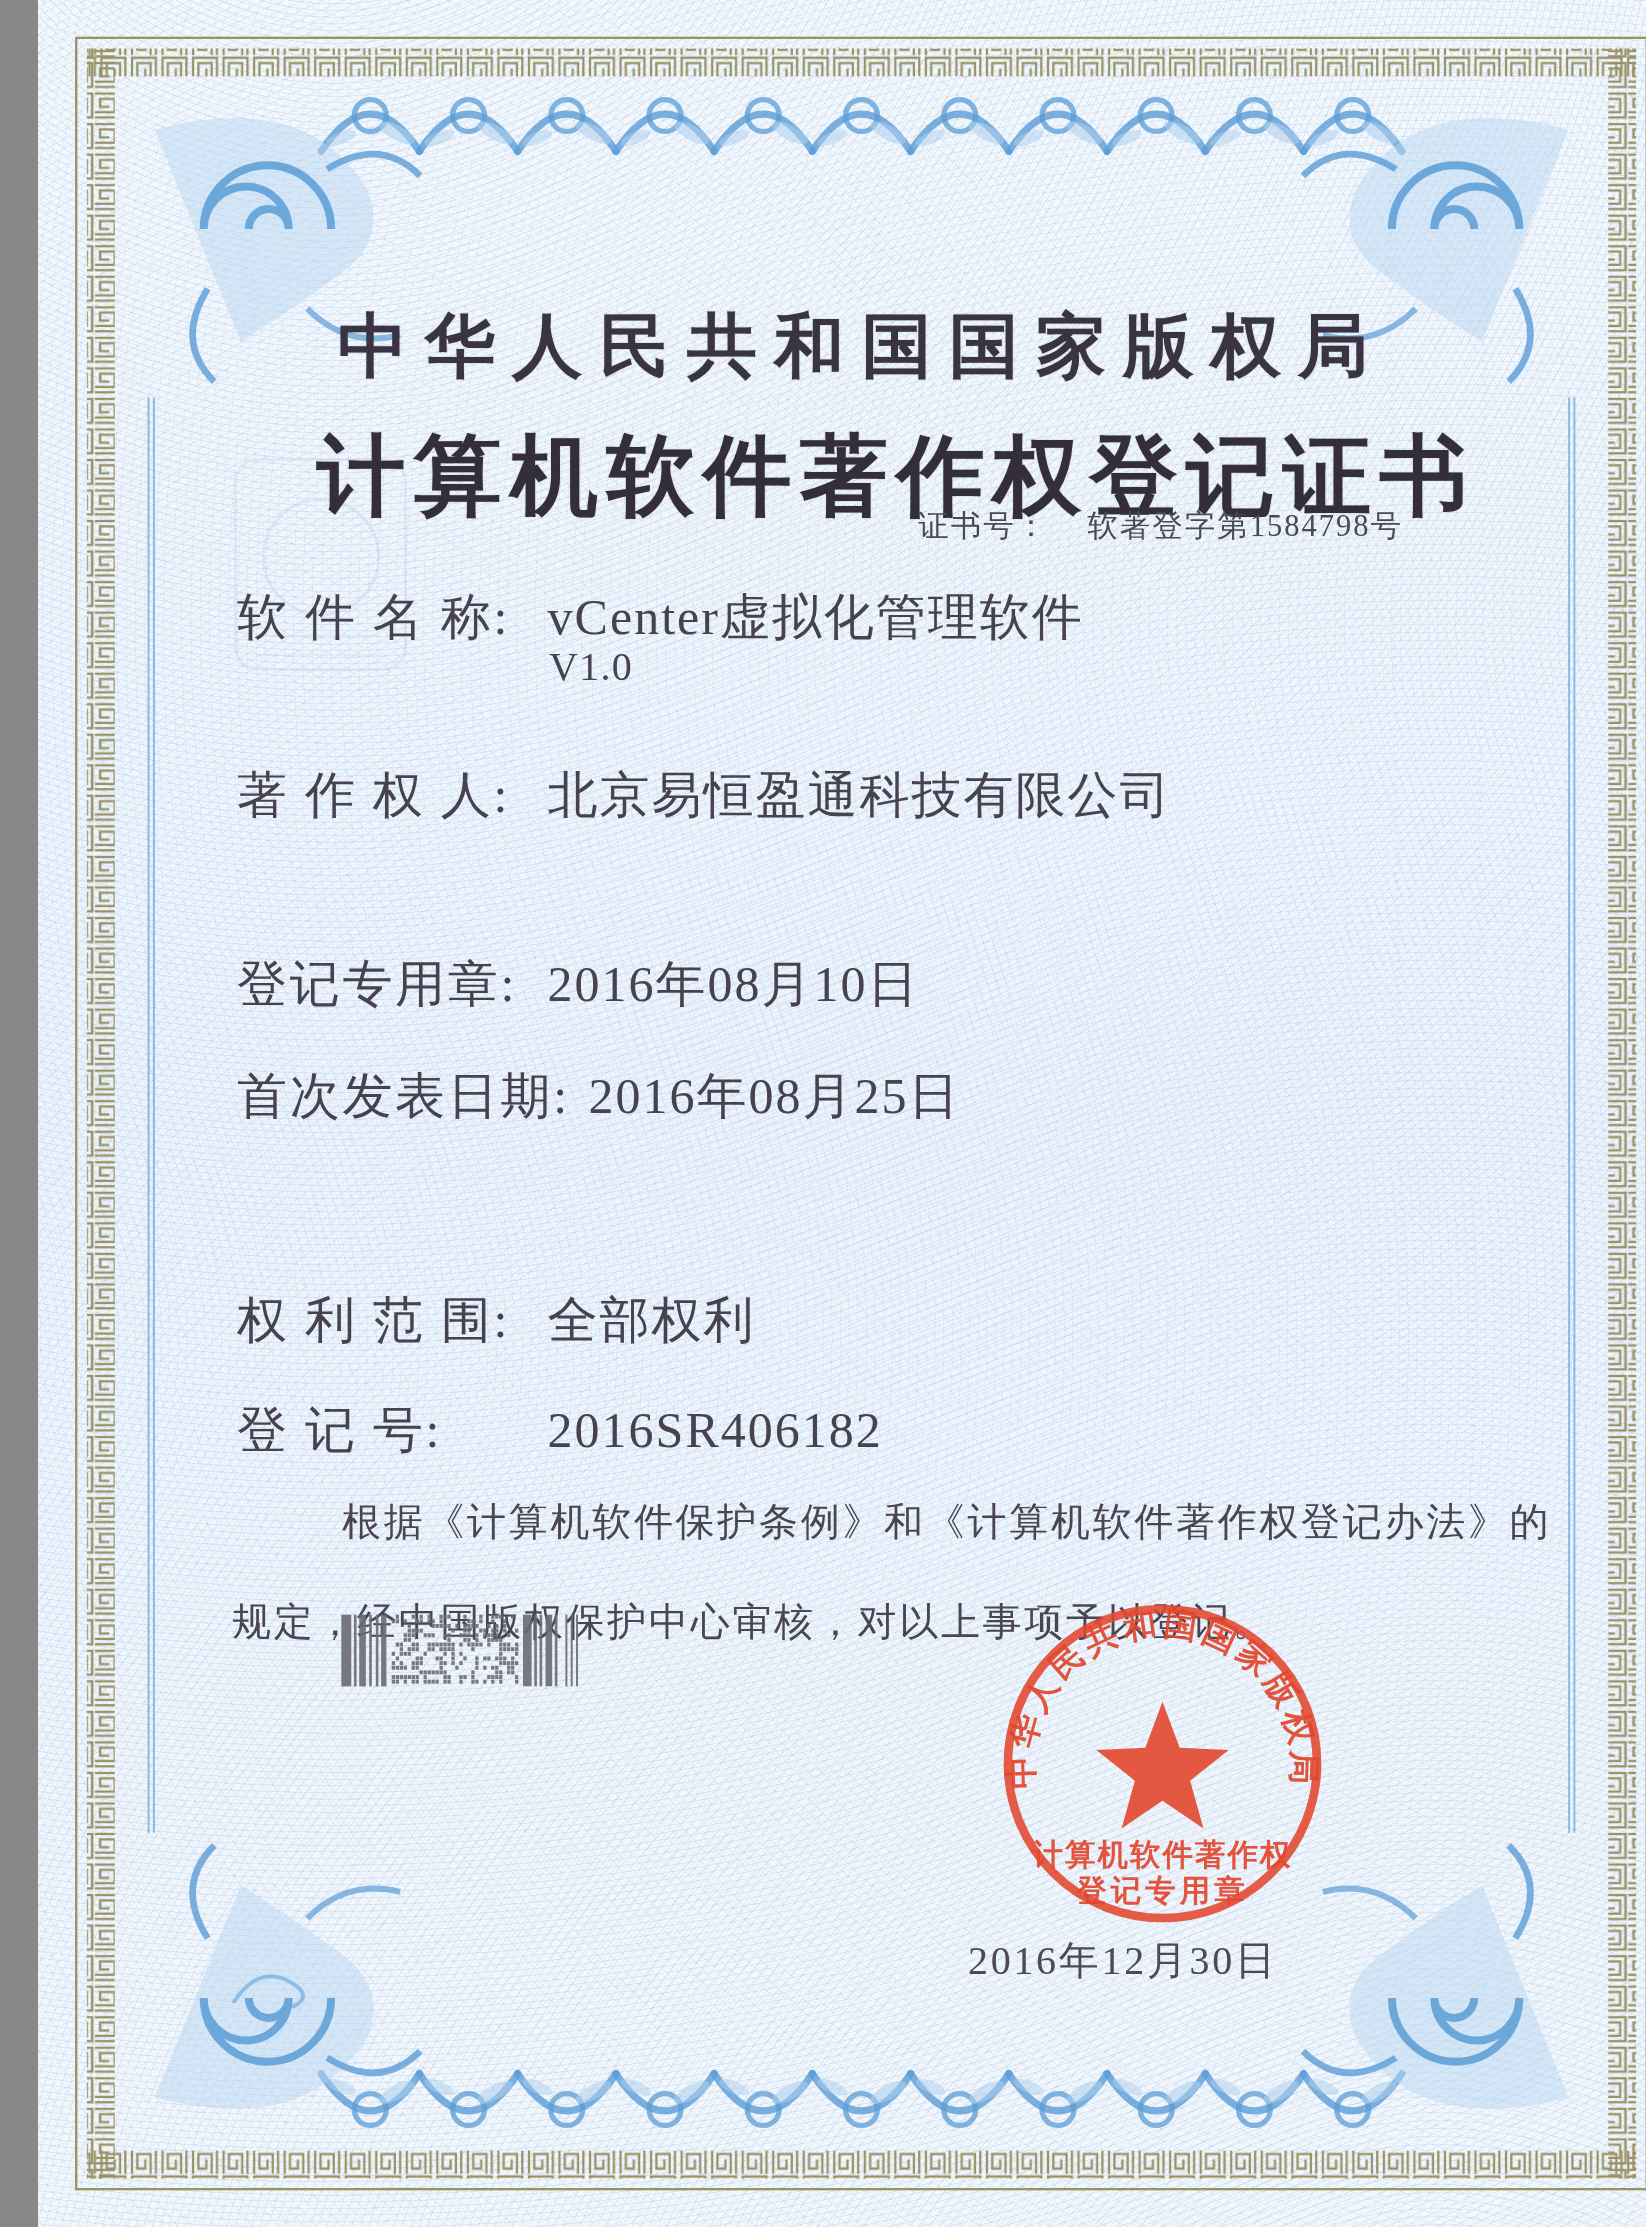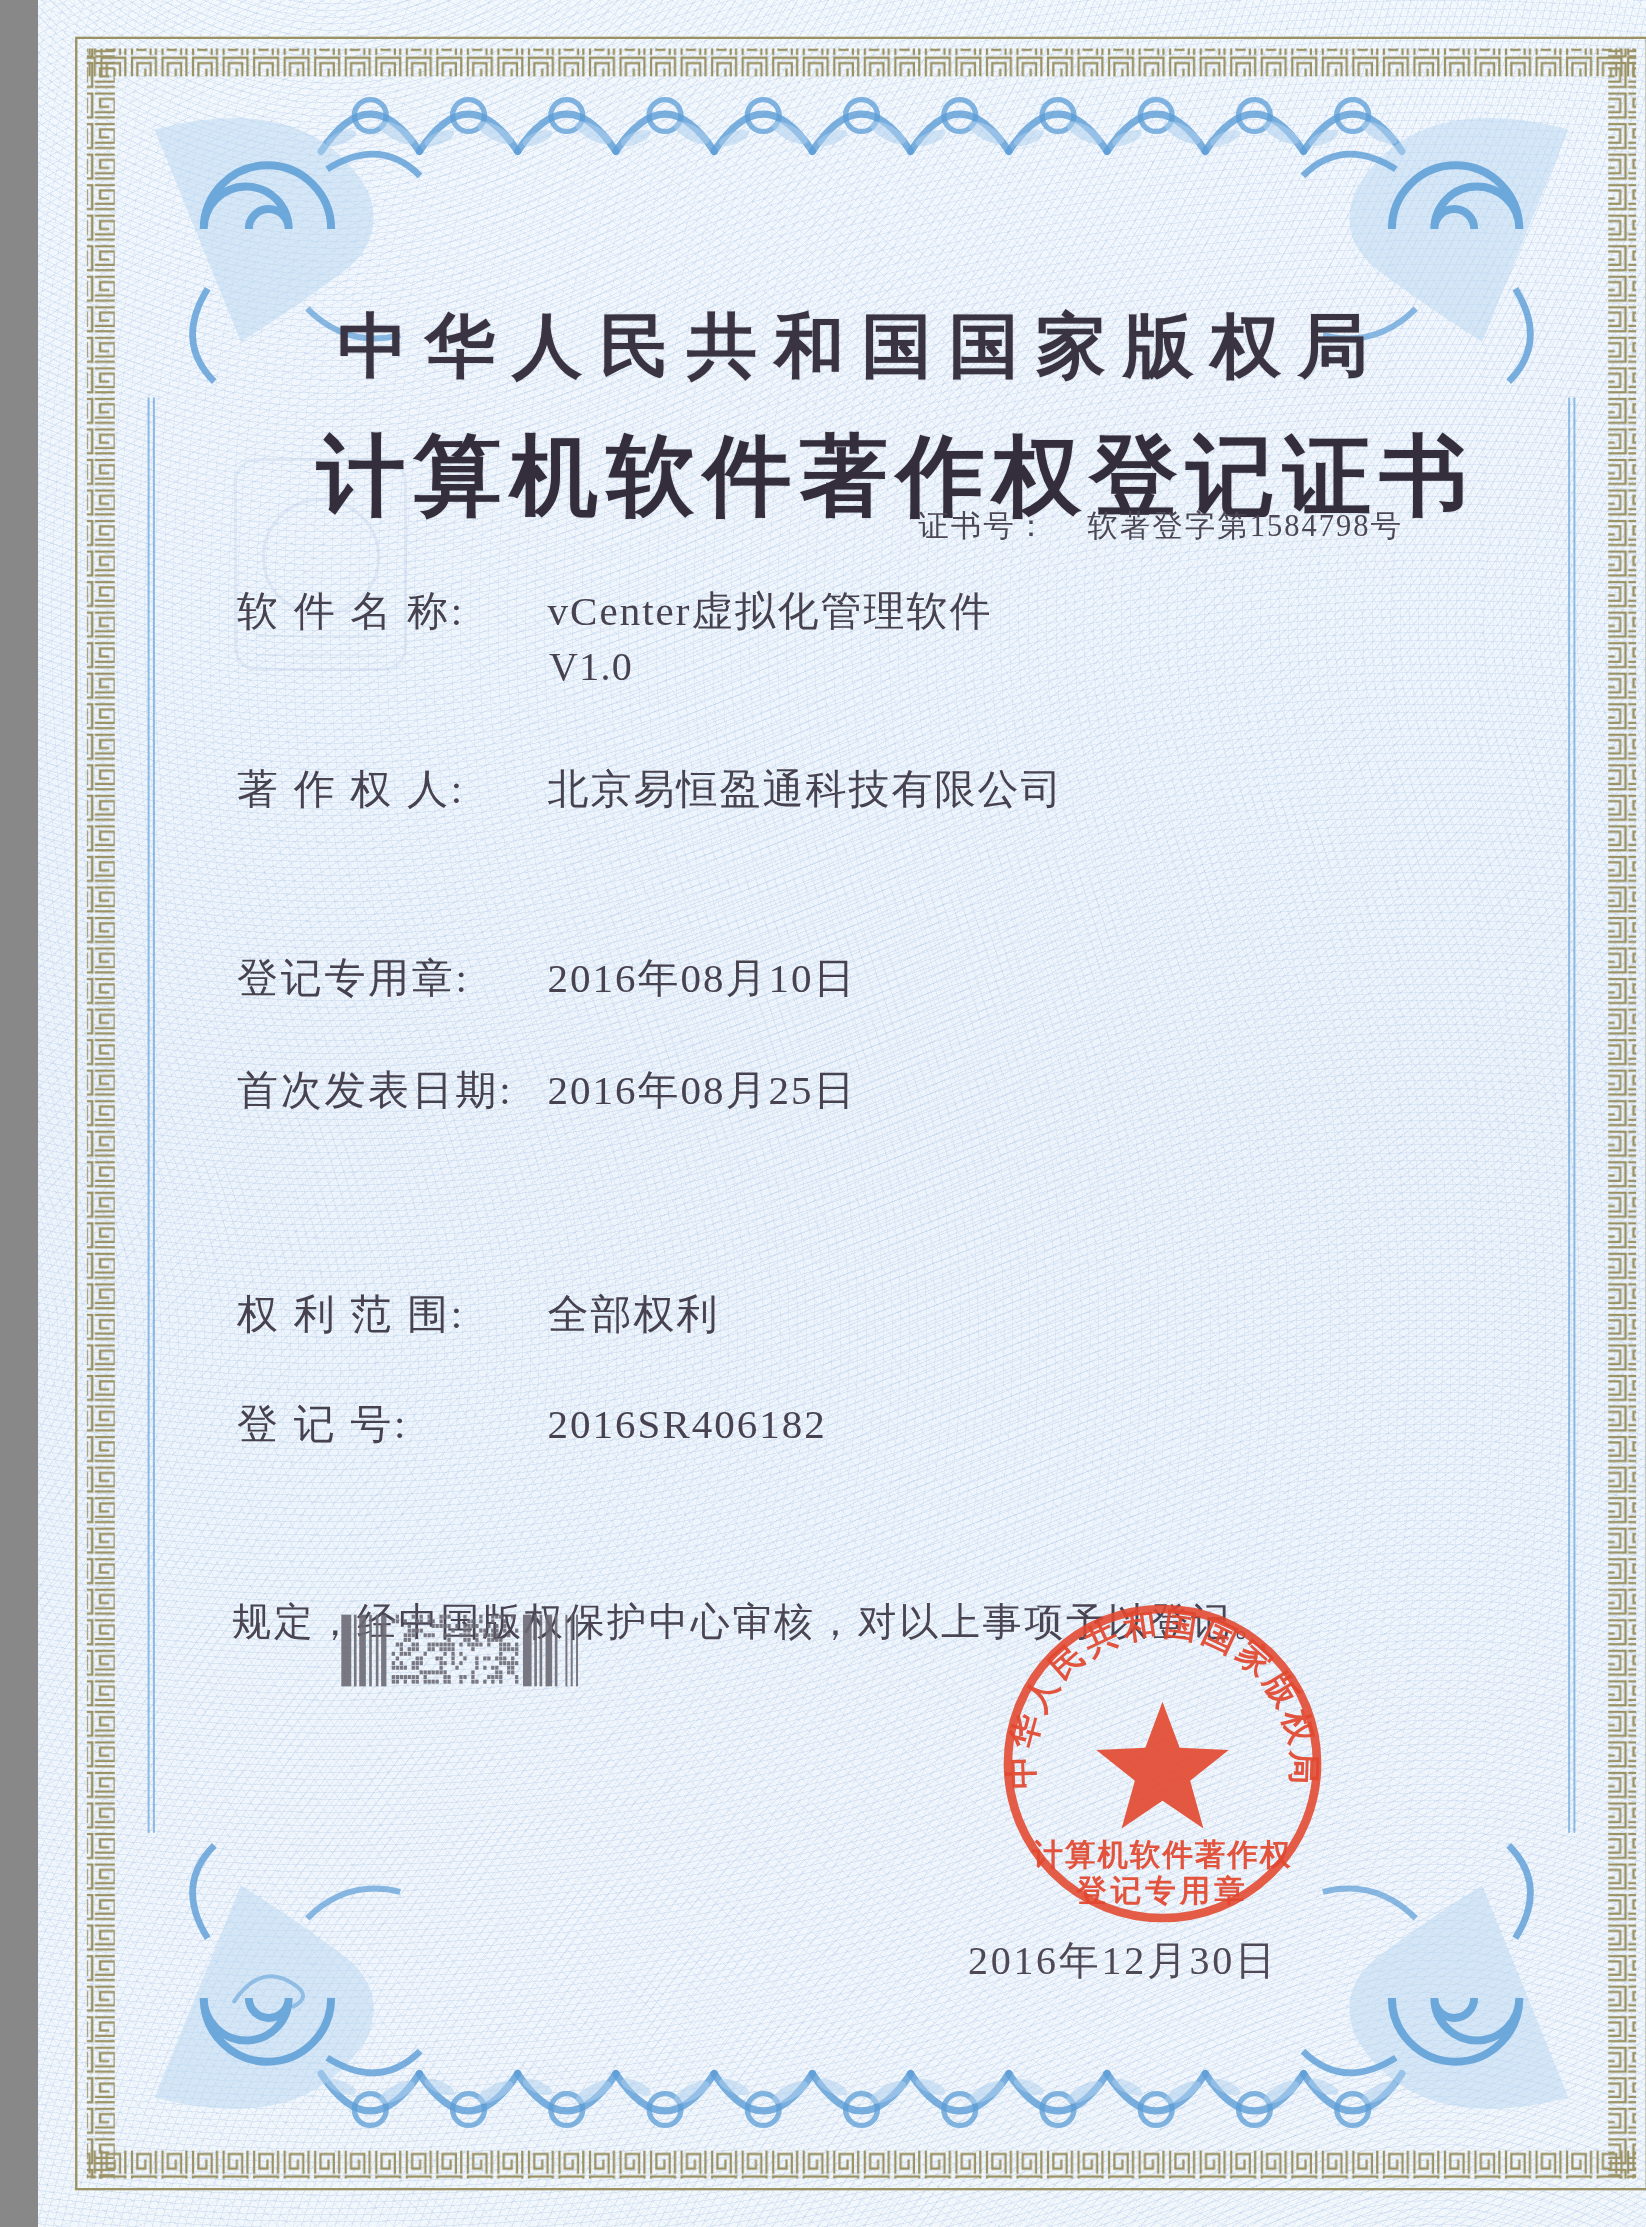--- a/index.html
+++ b/index.html
@@ -25,21 +25,21 @@
   }
   .cert-title{
     left:0;top:417px;width:1647px;text-align:center;
     font-size:88px;font-weight:bold;letter-spacing:8.6px;color:#332d3c;
     text-shadow:0 0 1.3px rgba(51,45,60,.35);white-space:nowrap;padding-left:35px;
   }
   .certno{
     top:506px;right:282px;font-size:30.5px;color:#4c4754;letter-spacing:2px;white-space:nowrap;
   }
   .certno .gap{display:inline-block;width:39px;}
-  .frow{left:199px;font-size:41px;color:#47424f;white-space:nowrap;letter-spacing:1.3px;}
+  .frow{left:199px;font-size:50px;color:#47424f;white-space:nowrap;letter-spacing:1.3px;}
   .frow .flabel{display:inline-block;min-width:292px;letter-spacing:2.7px;}
   .frow .fvalue{margin-left:18.6px;letter-spacing:2px;}
   .vline2{left:511px;font-size:40px;color:#47424f;letter-spacing:1.3px;}
   .stmt{font-size:39px;color:#4a4553;letter-spacing:2.7px;white-space:nowrap;}
   .issue-date{
     left:930px;top:1933px;width:398px;text-align:left;
     font-size:40px;color:#4e4955;letter-spacing:2.7px;white-space:nowrap;
   }
   .serial{left:270px;top:1931px;font-size:45px;color:#3e3a46;white-space:nowrap;}
   .serial .num{
@@ -238,20 +238,21 @@
 
 
   <div class="abs frow" style="top:1287px">
     <span class="flabel">权  利  范  围:</span><span class="fvalue">全部权利</span>
   </div>
 
   <div class="abs frow" style="top:1397px">
     <span class="flabel">登    记    号:</span><span class="fvalue">2016SR406182</span>
   </div>
 
+  <div class="abs stmt" style="left:304px;top:1495px">根据《计算机软件保护条例》和《计算机软件著作权登记办法》的</div>
   <div class="abs stmt" style="left:194px;top:1595px">规定，经中国版权保护中心审核，对以上事项予以登记。</div>
 
   <svg id="barcode" class="abs" style="left:302px;top:1612px" width="240" height="77" viewBox="0 0 362 116">
       <rect x="2" y="4" width="15" height="108" fill="#6b6a74" opacity=".9"></rect>
       <rect x="21" y="4" width="4" height="108" fill="#6b6a74" opacity=".9"></rect>
       <rect x="29" y="4" width="10" height="108" fill="#6b6a74" opacity=".9"></rect>
       <rect x="44" y="4" width="4" height="108" fill="#6b6a74" opacity=".9"></rect>
       <rect x="54" y="4" width="4" height="108" fill="#6b6a74" opacity=".9"></rect>
       <rect x="62" y="4" width="8" height="108" fill="#6b6a74" opacity=".9"></rect>
       <rect x="78" y="11" width="5" height="6" fill="#6b6a74" opacity=".9"></rect>

